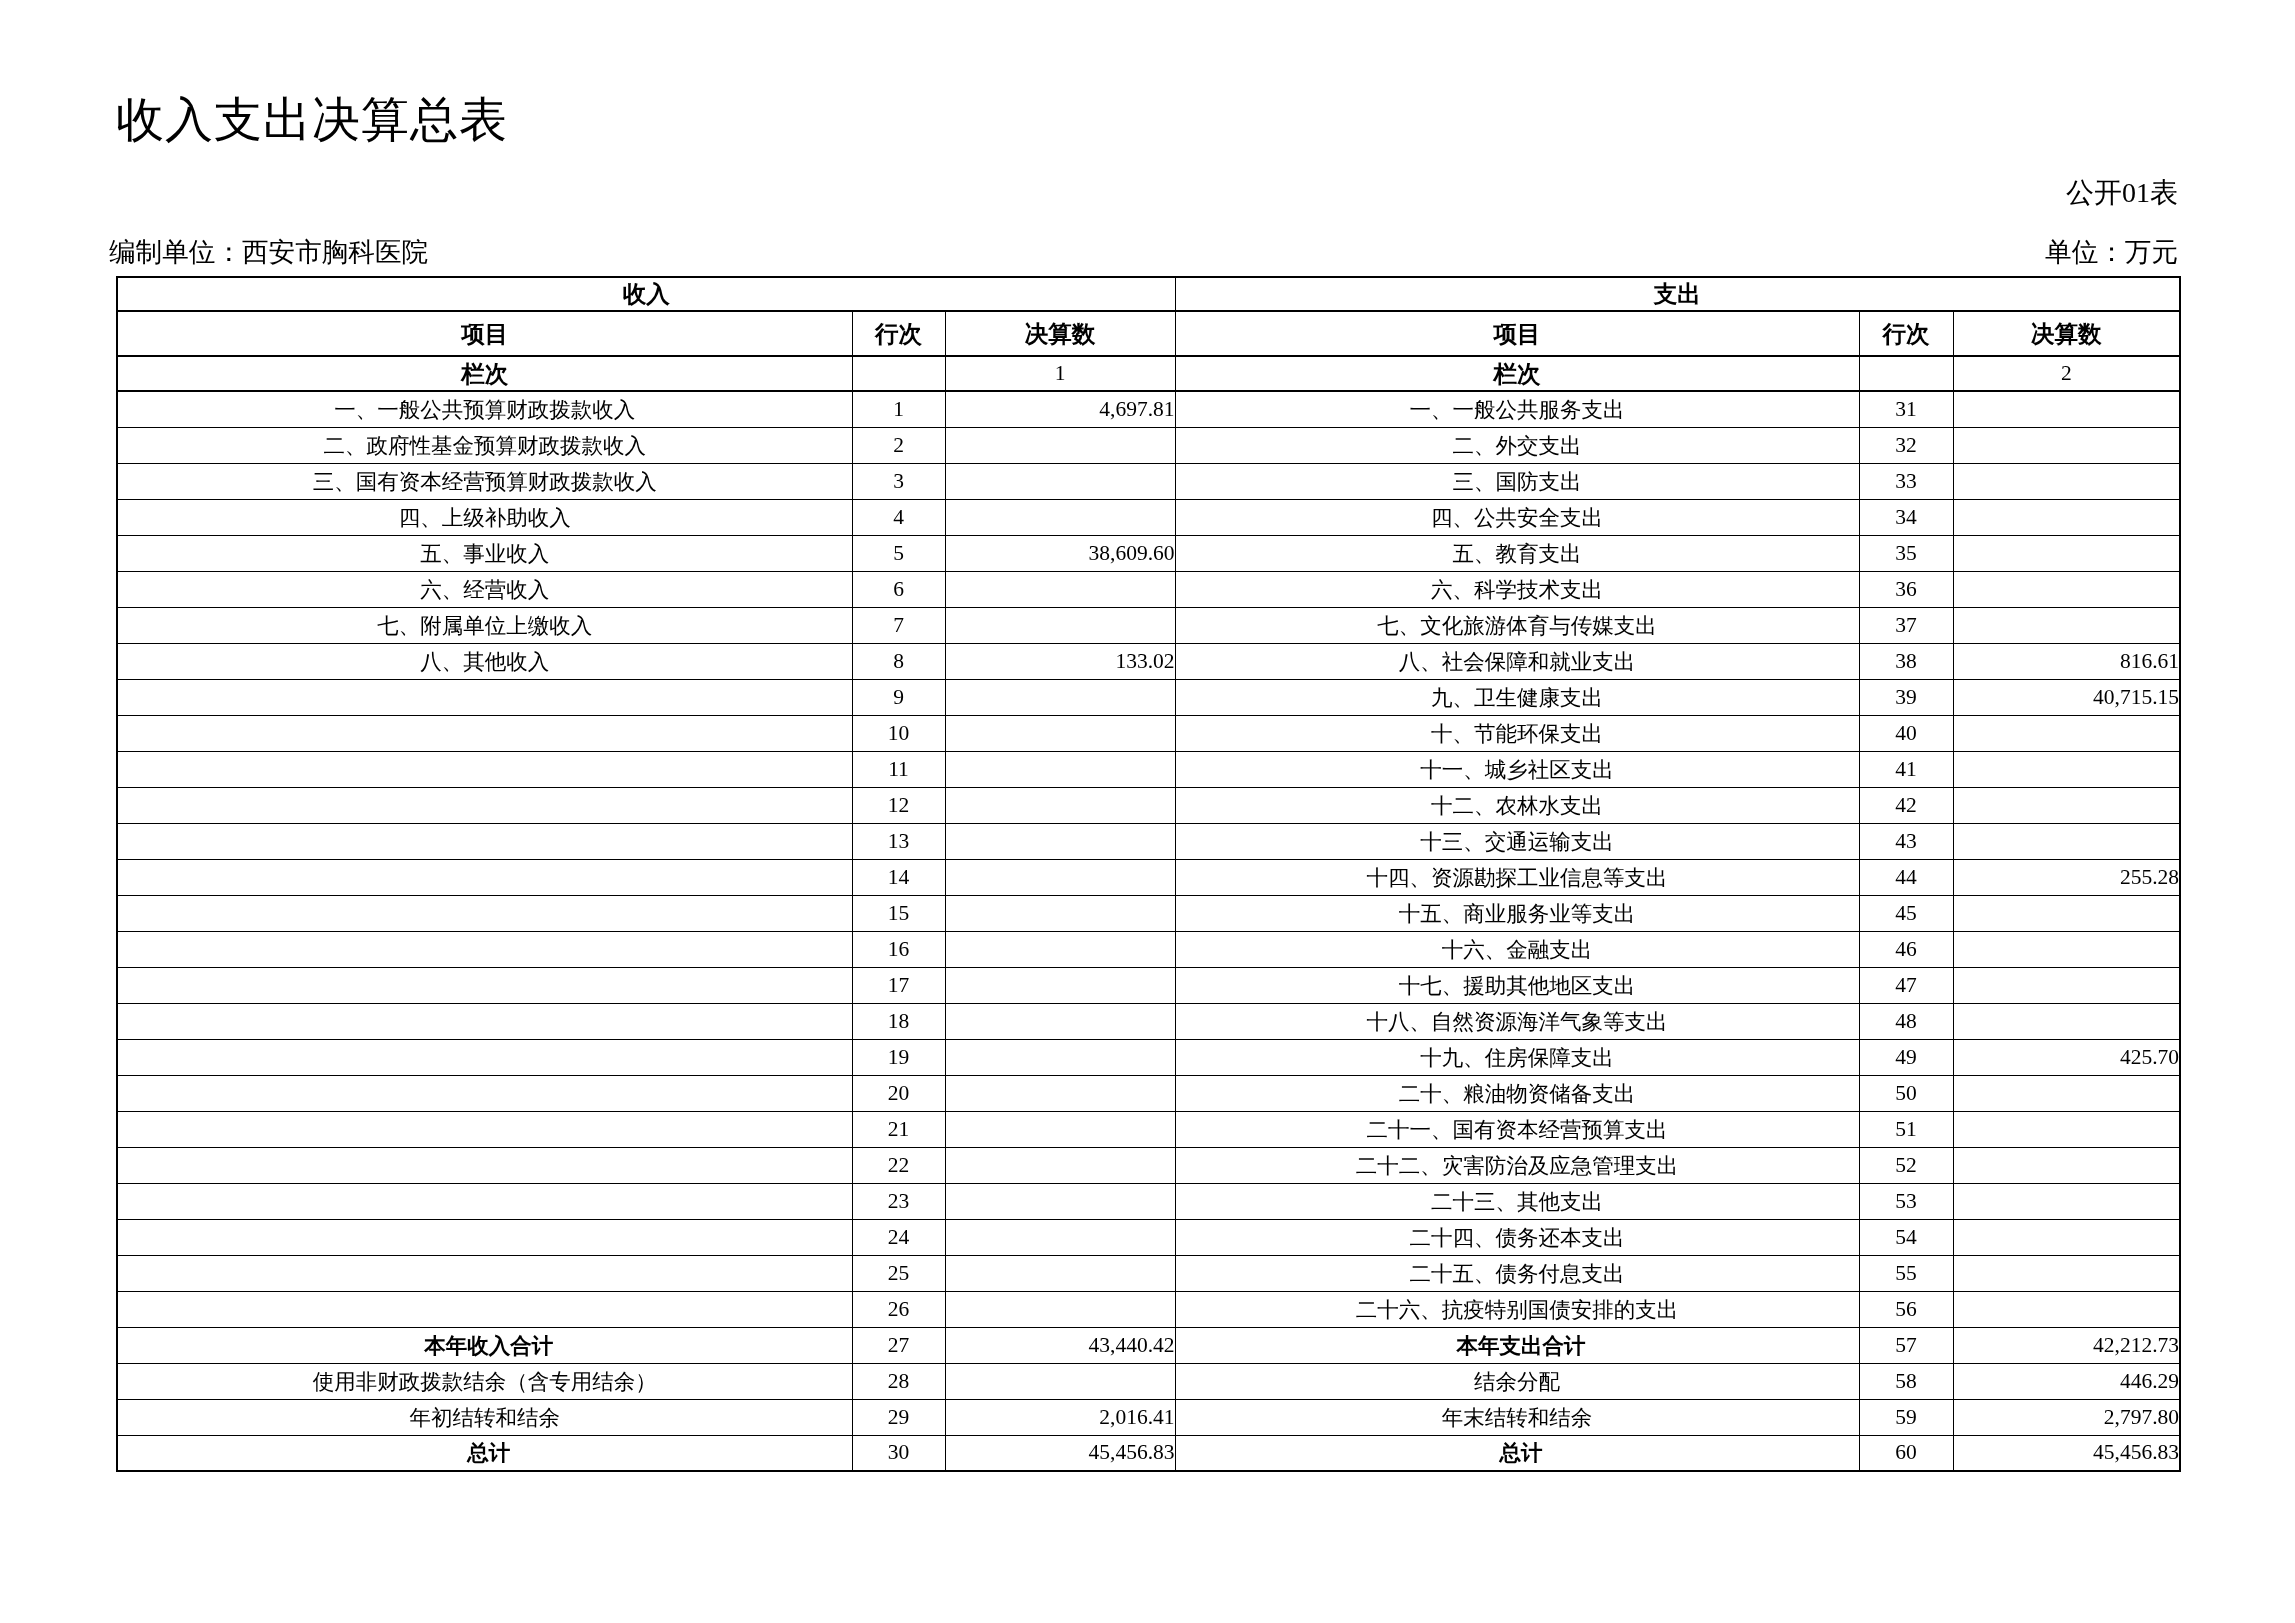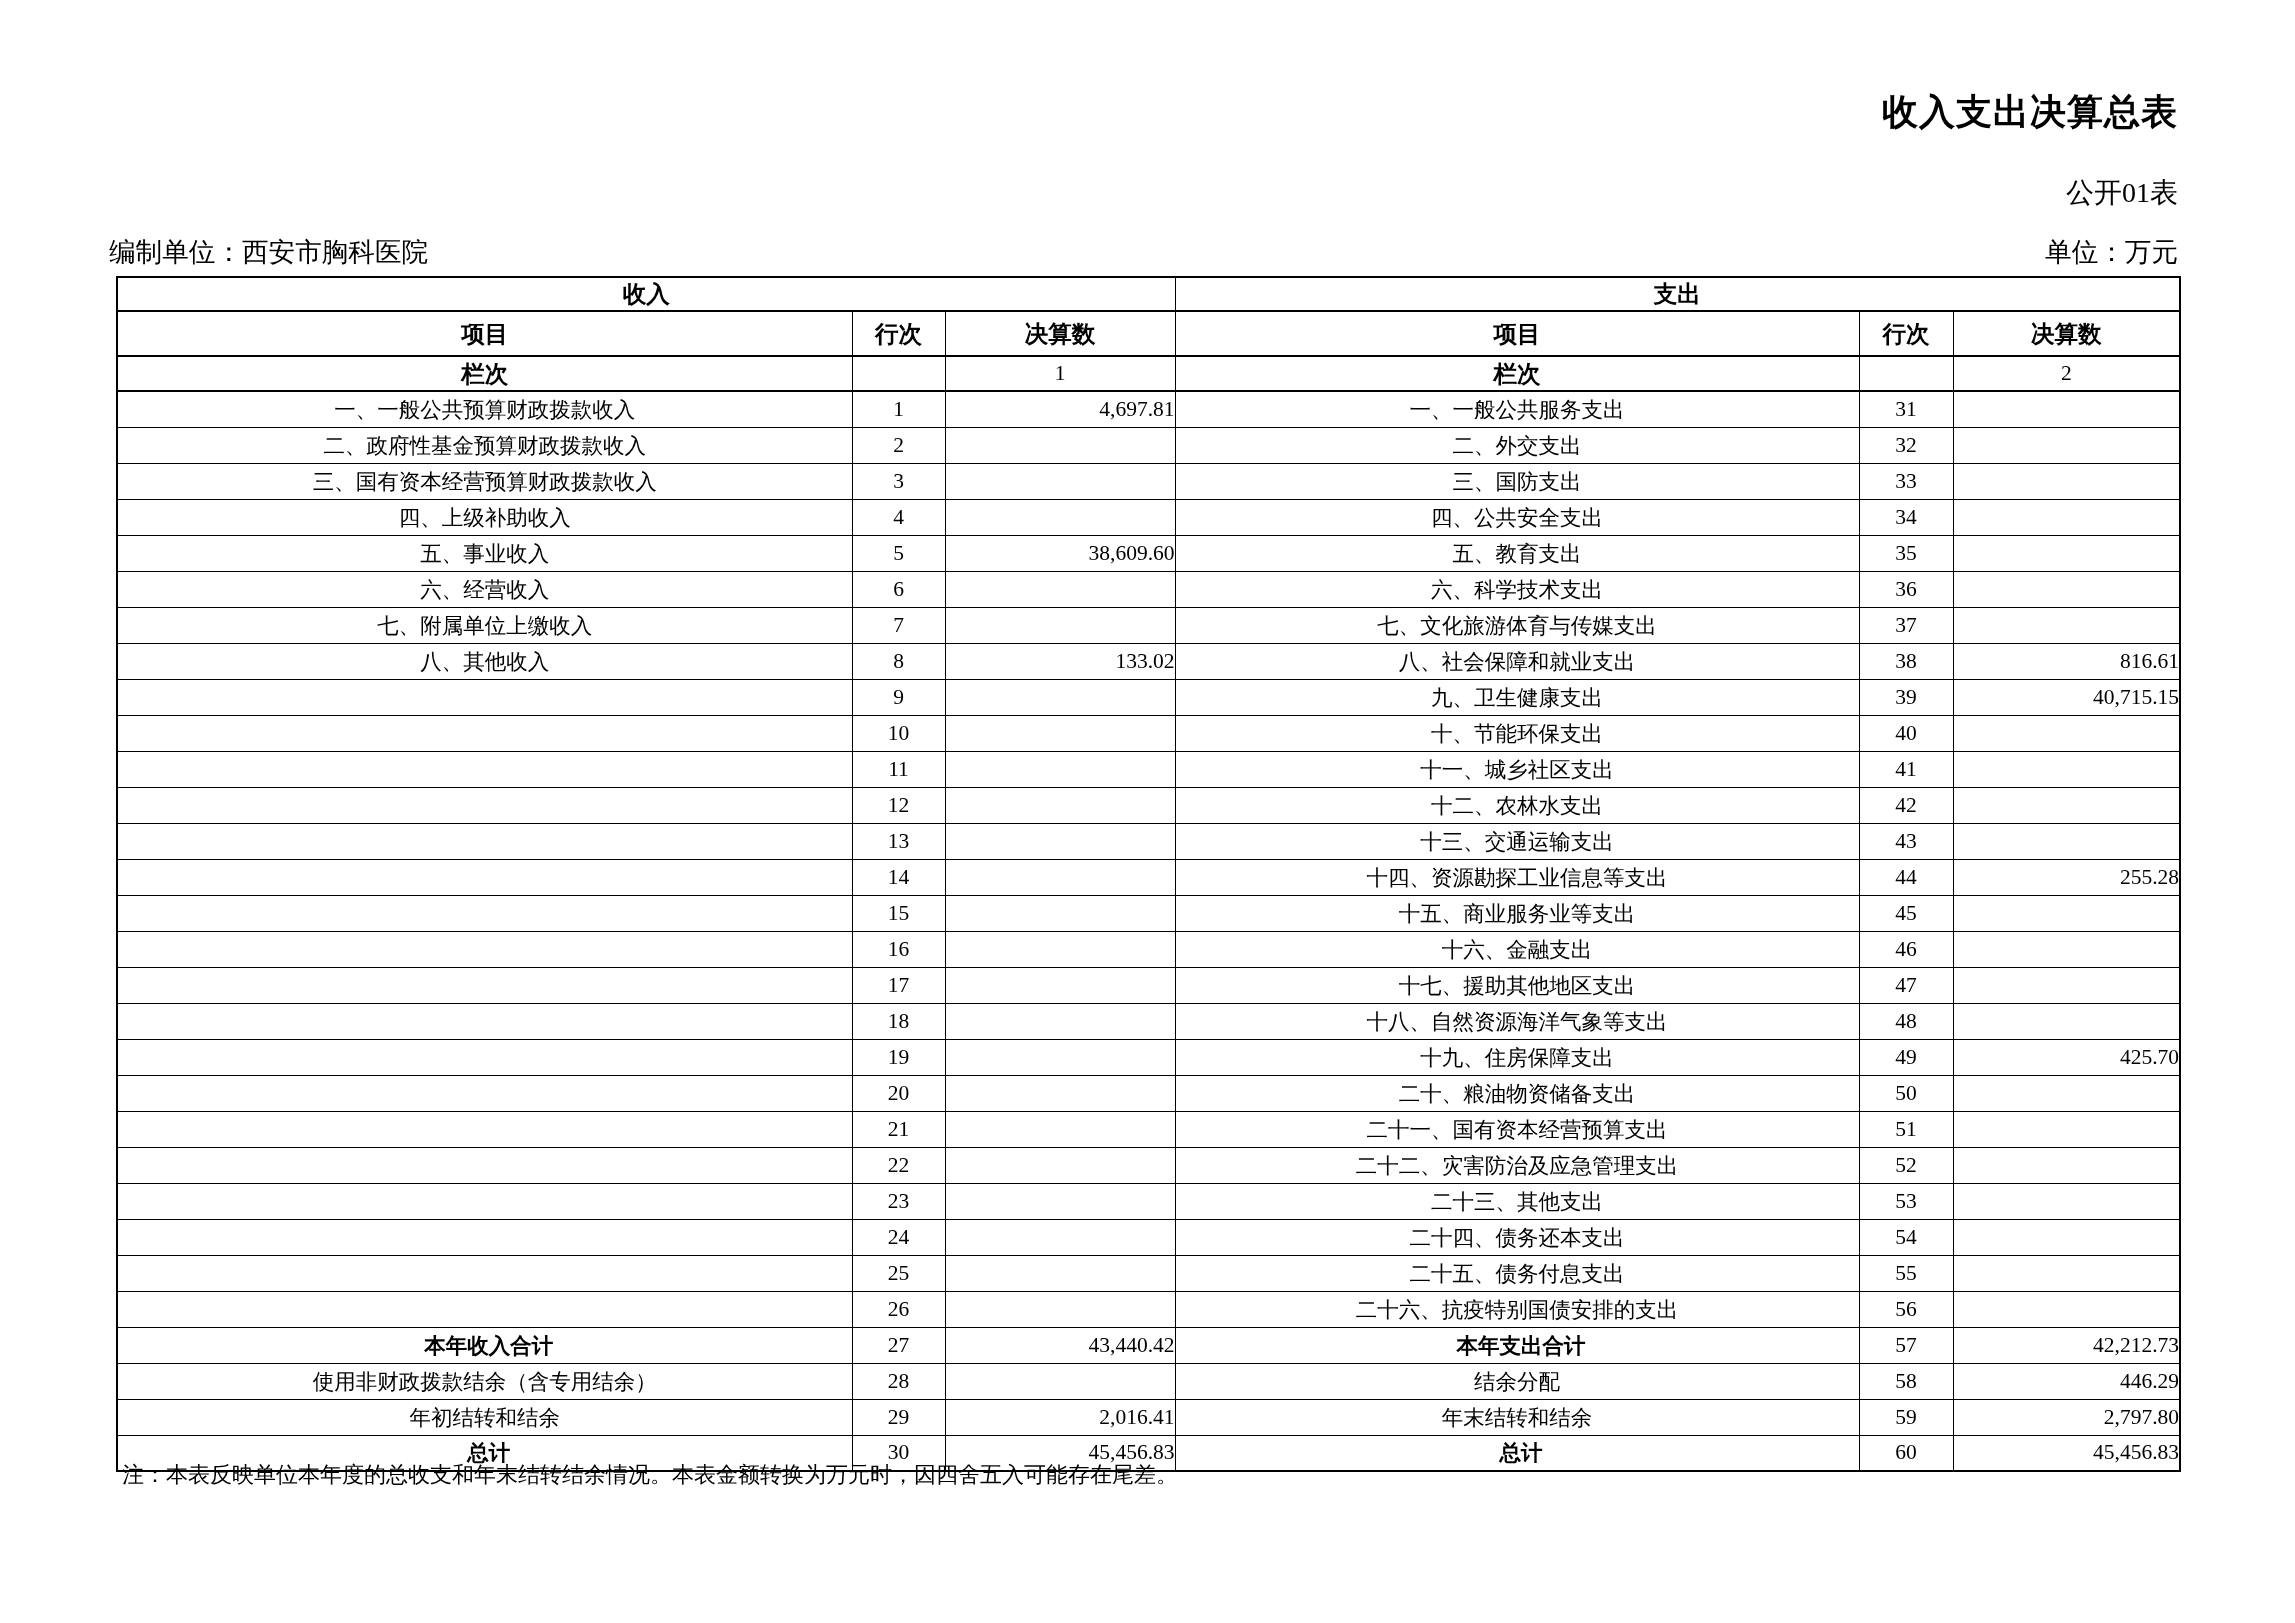--- a/index.html
+++ b/index.html
@@ -16,23 +16,23 @@
     width: 2295px;
     height: 1623px;
     background: #ffffff;
     overflow: hidden;
   }
   .doc-title {
     position: absolute;
     top: 88px;
     left: 116px;
     width: 2062px;
-    text-align: right;
-    font-size: 36px;
-    font-weight: bold;
+    text-align: left;
+    font-size: 48px;
+    font-weight: normal;
     letter-spacing: 1px;
   }
   .form-code {
     position: absolute;
     top: 174px;
     right: 117px;
     font-size: 28px;
   }
   .prep-unit {
     position: absolute;
@@ -378,16 +378,15 @@
           <td class="item total">总计</td>
           <td class="line">30</td>
           <td class="amount">45,456.83</td>
           <td class="item total">总计</td>
           <td class="line">60</td>
           <td class="amount">45,456.83</td>
         </tr>
       </tbody>
   </table>
 
-  <div class="note">注：本表反映单位本年度的总收支和年末结转结余情况。本表金额转换为万元时，因四舍五入可能存在尾差。</div>
 
 </div>
 
 
 </body></html>

